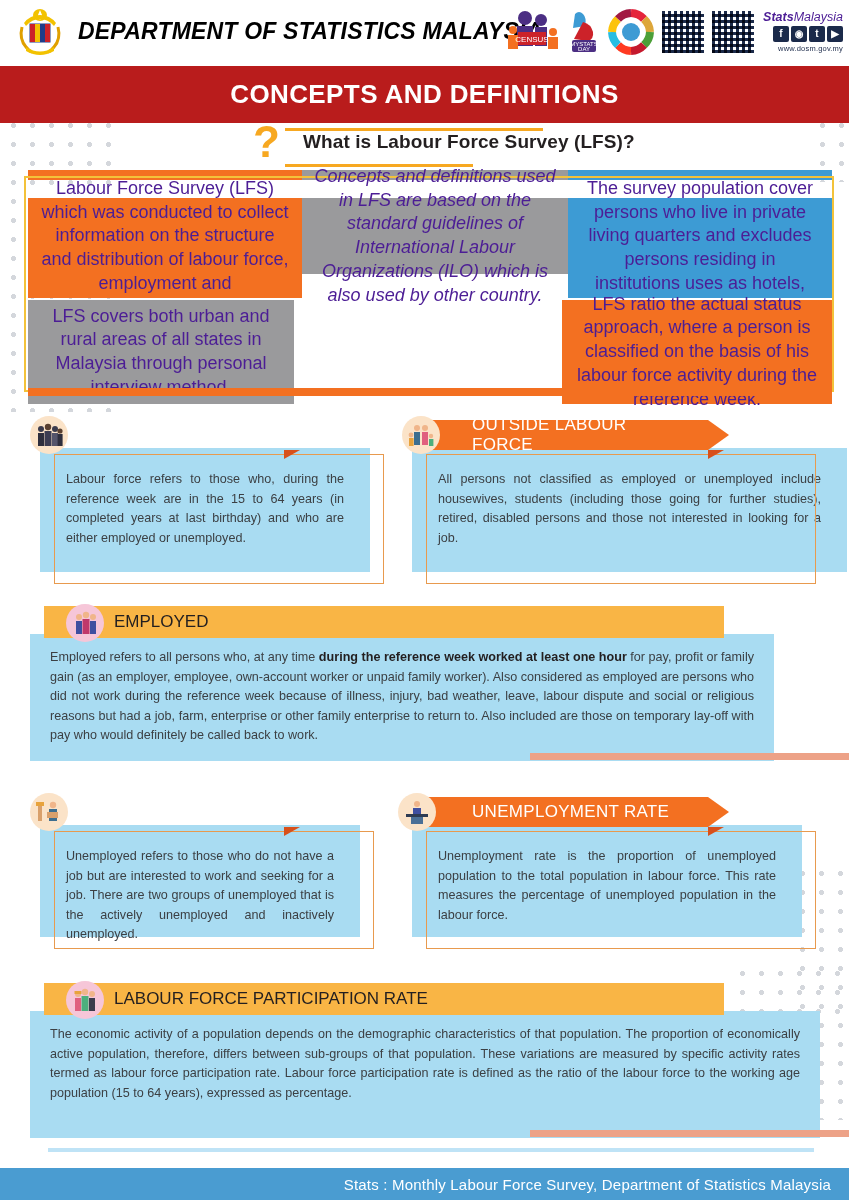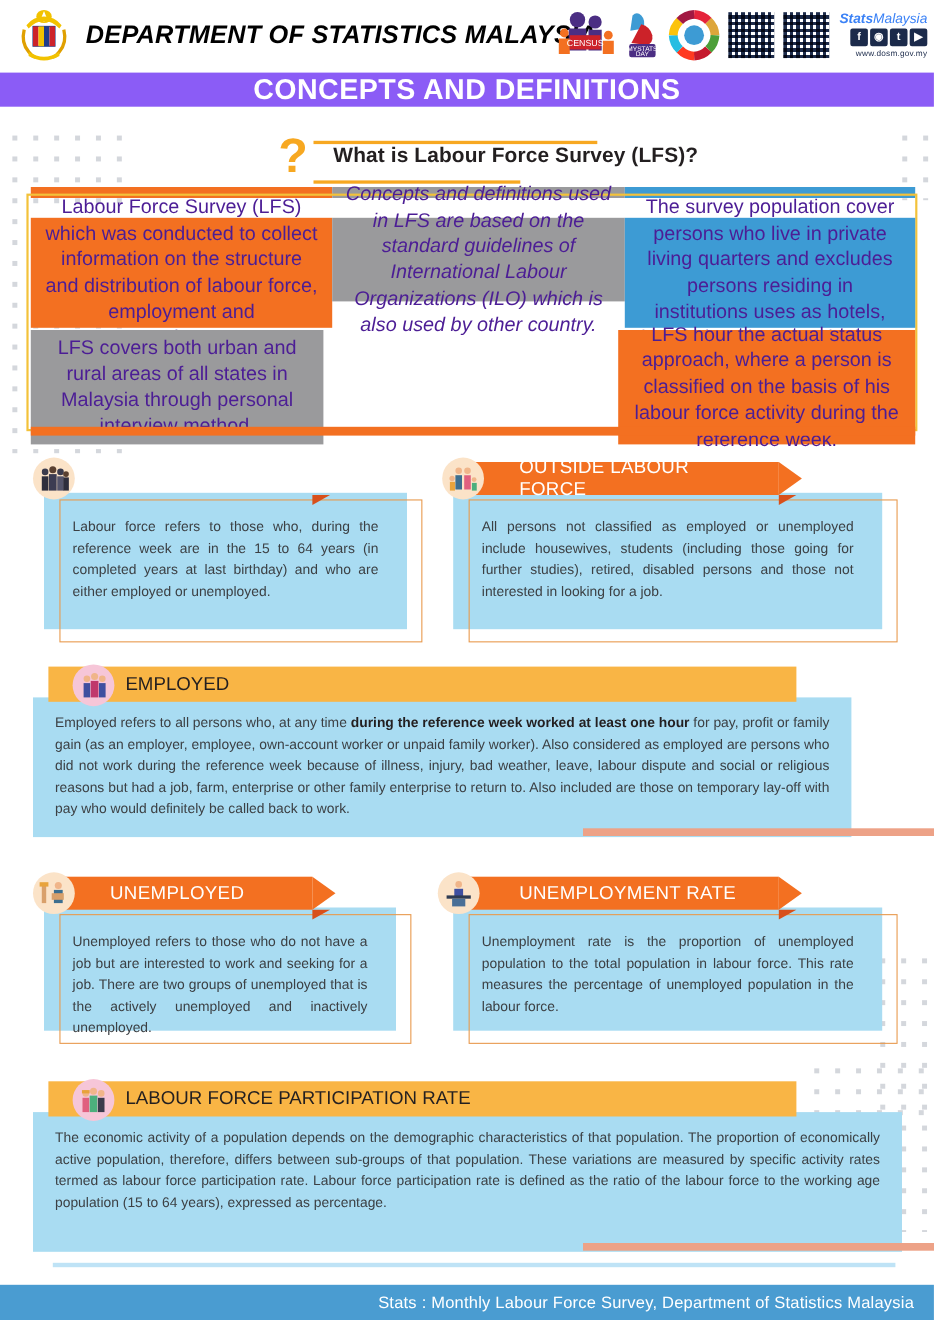--- a/index.html
+++ b/index.html
@@ -49,33 +49,33 @@
   .qr {
     width: 44px; height: 44px;
     background:
       repeating-linear-gradient(90deg,#1b2a4a 0 3px,#fff 3px 6px),
       repeating-linear-gradient(0deg,#1b2a4a 0 3px,#fff 3px 6px);
     background-blend-mode: multiply;
     border: 1px solid #fff;
   }
   .stats-block { text-align: right; line-height: 1; margin-left: 2px; }
   .stats-block .sm-title { font-size: 12.5px; font-weight: bold; color: #1b2a4a; font-style: italic; }
-  .stats-block .sm-title span { font-weight: normal; color: #3b82f6; }
+  .stats-block .sm-title span { font-weight: normal; color: #4c1d95; }
   .social-row { display: flex; gap: 2px; margin-top: 3px; justify-content: flex-end; }
   .social-row i {
     width: 16px; height: 16px; background: #1b2a4a; color: #fff;
     font-style: normal; font-size: 10px; font-weight: bold;
     display: flex; align-items: center; justify-content: center; border-radius: 2px;
   }
   .url-txt { font-size: 7.5px; color: #1b2a4a; margin-top: 3px; letter-spacing: .2px; }
 
   
   .banner {
-    position: absolute; left: 0; top: 66px; width: 849px; height: 31px;
-    background: #8b5cf6;
+    position: absolute; left: 0; top: 66px; width: 849px; height: 57px;
+    background: #b91c1c;
     display: flex; align-items: center; justify-content: center;
   }
   .banner-text {
     color: #ffffff; font-size: 26px; font-weight: bold;
     letter-spacing: .4px; font-family: "Liberation Sans", sans-serif;
   }
 
   
   .q-wrap { position: absolute; left: 253px; top: 122px; width: 520px; height: 46px; }
   .q-mark {
@@ -167,21 +167,21 @@
 
   
   .accent-bar { position: absolute; height: 7px; background: #eda287; }
 
   
   #c-lf   { left: 40px;  top: 420px; width: 330px; height: 152px; }
   #c-lf .card-body   { width: 330px; height: 124px; }
   #c-lf .card-frame  { left: 14px; top: 34px; width: 330px; height: 130px; }
 
   #c-olf  { left: 412px; top: 420px; width: 390px; height: 152px; }
-  #c-olf .card-body  { width: 390px; height: 124px; }
+  #c-olf .card-body  { width: 435px; height: 124px; }
   #c-olf .card-frame { left: 14px; top: 34px; width: 390px; height: 130px; }
 
   #c-emp  { left: 30px;  top: 606px; width: 790px; height: 155px; }
   #c-emp .card-body  { width: 744px; height: 127px; padding: 14px 20px; }
 
   #c-unemp { left: 40px;  top: 797px; width: 320px; height: 140px; }
   #c-unemp .card-body  { width: 320px; height: 112px; }
   #c-unemp .card-frame { left: 14px; top: 34px; width: 320px; height: 118px; }
 
   #c-ur   { left: 412px; top: 797px; width: 390px; height: 140px; }
@@ -299,21 +299,21 @@
       <div></div>
       <div></div>
       <div></div>
     </div>
   <div class="grid-frame"></div>
 
   <div class="ibox orange ib1">Labour Force Survey (LFS) which was conducted to collect information on the structure and distribution of labour force, employment and unemployment.</div>
   <div class="ibox grey   ib2">Concepts and definitions used in LFS are based on the standard  guidelines of International Labour Organizations (ILO) which is also used by other country.</div>
   <div class="ibox blue   ib3">The survey population cover persons who live in private living quarters and excludes persons residing in institutions uses as hotels, hospitals, prisons and others.</div>
   <div class="ibox grey   ib4">LFS covers both urban and rural areas of all states in Malaysia through personal interview method.</div>
-  <div class="ibox orange ib6">LFS hour the actual status approach, where a person is classified on the basis of  his labour force activity during the reference week.</div>
+  <div class="ibox orange ib6">LFS ratio the actual status approach, where a person is classified on the basis of  his labour force activity during the reference week.</div>
   <div class="strip-bottom"></div>
 
   <div class="card" id="c-lf">
     <div class="card-body">Labour force refers to those who, during the reference week are in the 15 to 64 years (in completed years at last birthday) and who are either employed or unemployed.</div>
     <div class="card-frame"></div>
     <div class="ribbon-tip" style="left:244px; top:30px;"></div>
     <div class="icon-circle">
       <svg viewBox="0 0 30 30" width="30" height="30">
         <circle cx="7" cy="9" r="3" fill="#3b3b4d"></circle>
           <rect x="4" y="13" width="6" height="13" fill="#2e2e3d"></rect>
@@ -364,23 +364,20 @@
           <rect x="12.5" y="11" width="7" height="15" fill="#c0386b"></rect>
         <circle cx="23" cy="9" r="3" fill="#f0b58a"></circle>
           <rect x="20" y="13" width="6" height="13" fill="#3f4fa0"></rect>
       </svg>
     </div>
   </div>
 
   <div class="card" id="c-unemp">
     <div class="card-body">Unemployed refers to those who do not have a job but are interested to work and seeking for a job. There are two groups of unemployed that is the actively unemployed and inactively unemployed.</div>
     <div class="card-frame"></div>
-    <div class="ribbon r-orange" style="width:230px;">
-      <span>UNEMPLOYED</span>
-    </div>
     <div class="ribbon-tip" style="left:244px; top:30px;"></div>
     <div class="icon-circle">
       <svg viewBox="0 0 30 30" width="30" height="30">
         <rect x="4" y="6" width="4" height="18" fill="#d9a06b"></rect>
         <rect x="2" y="5" width="8" height="4" fill="#e8a33c"></rect>
         <circle cx="19" cy="8" r="3.2" fill="#f0b58a"></circle>
         <rect x="15" y="12" width="8" height="12" fill="#3d6e8f"></rect>
         <rect x="13" y="15" width="11" height="6" fill="#d9a06b"></rect>
       </svg>
     </div>

